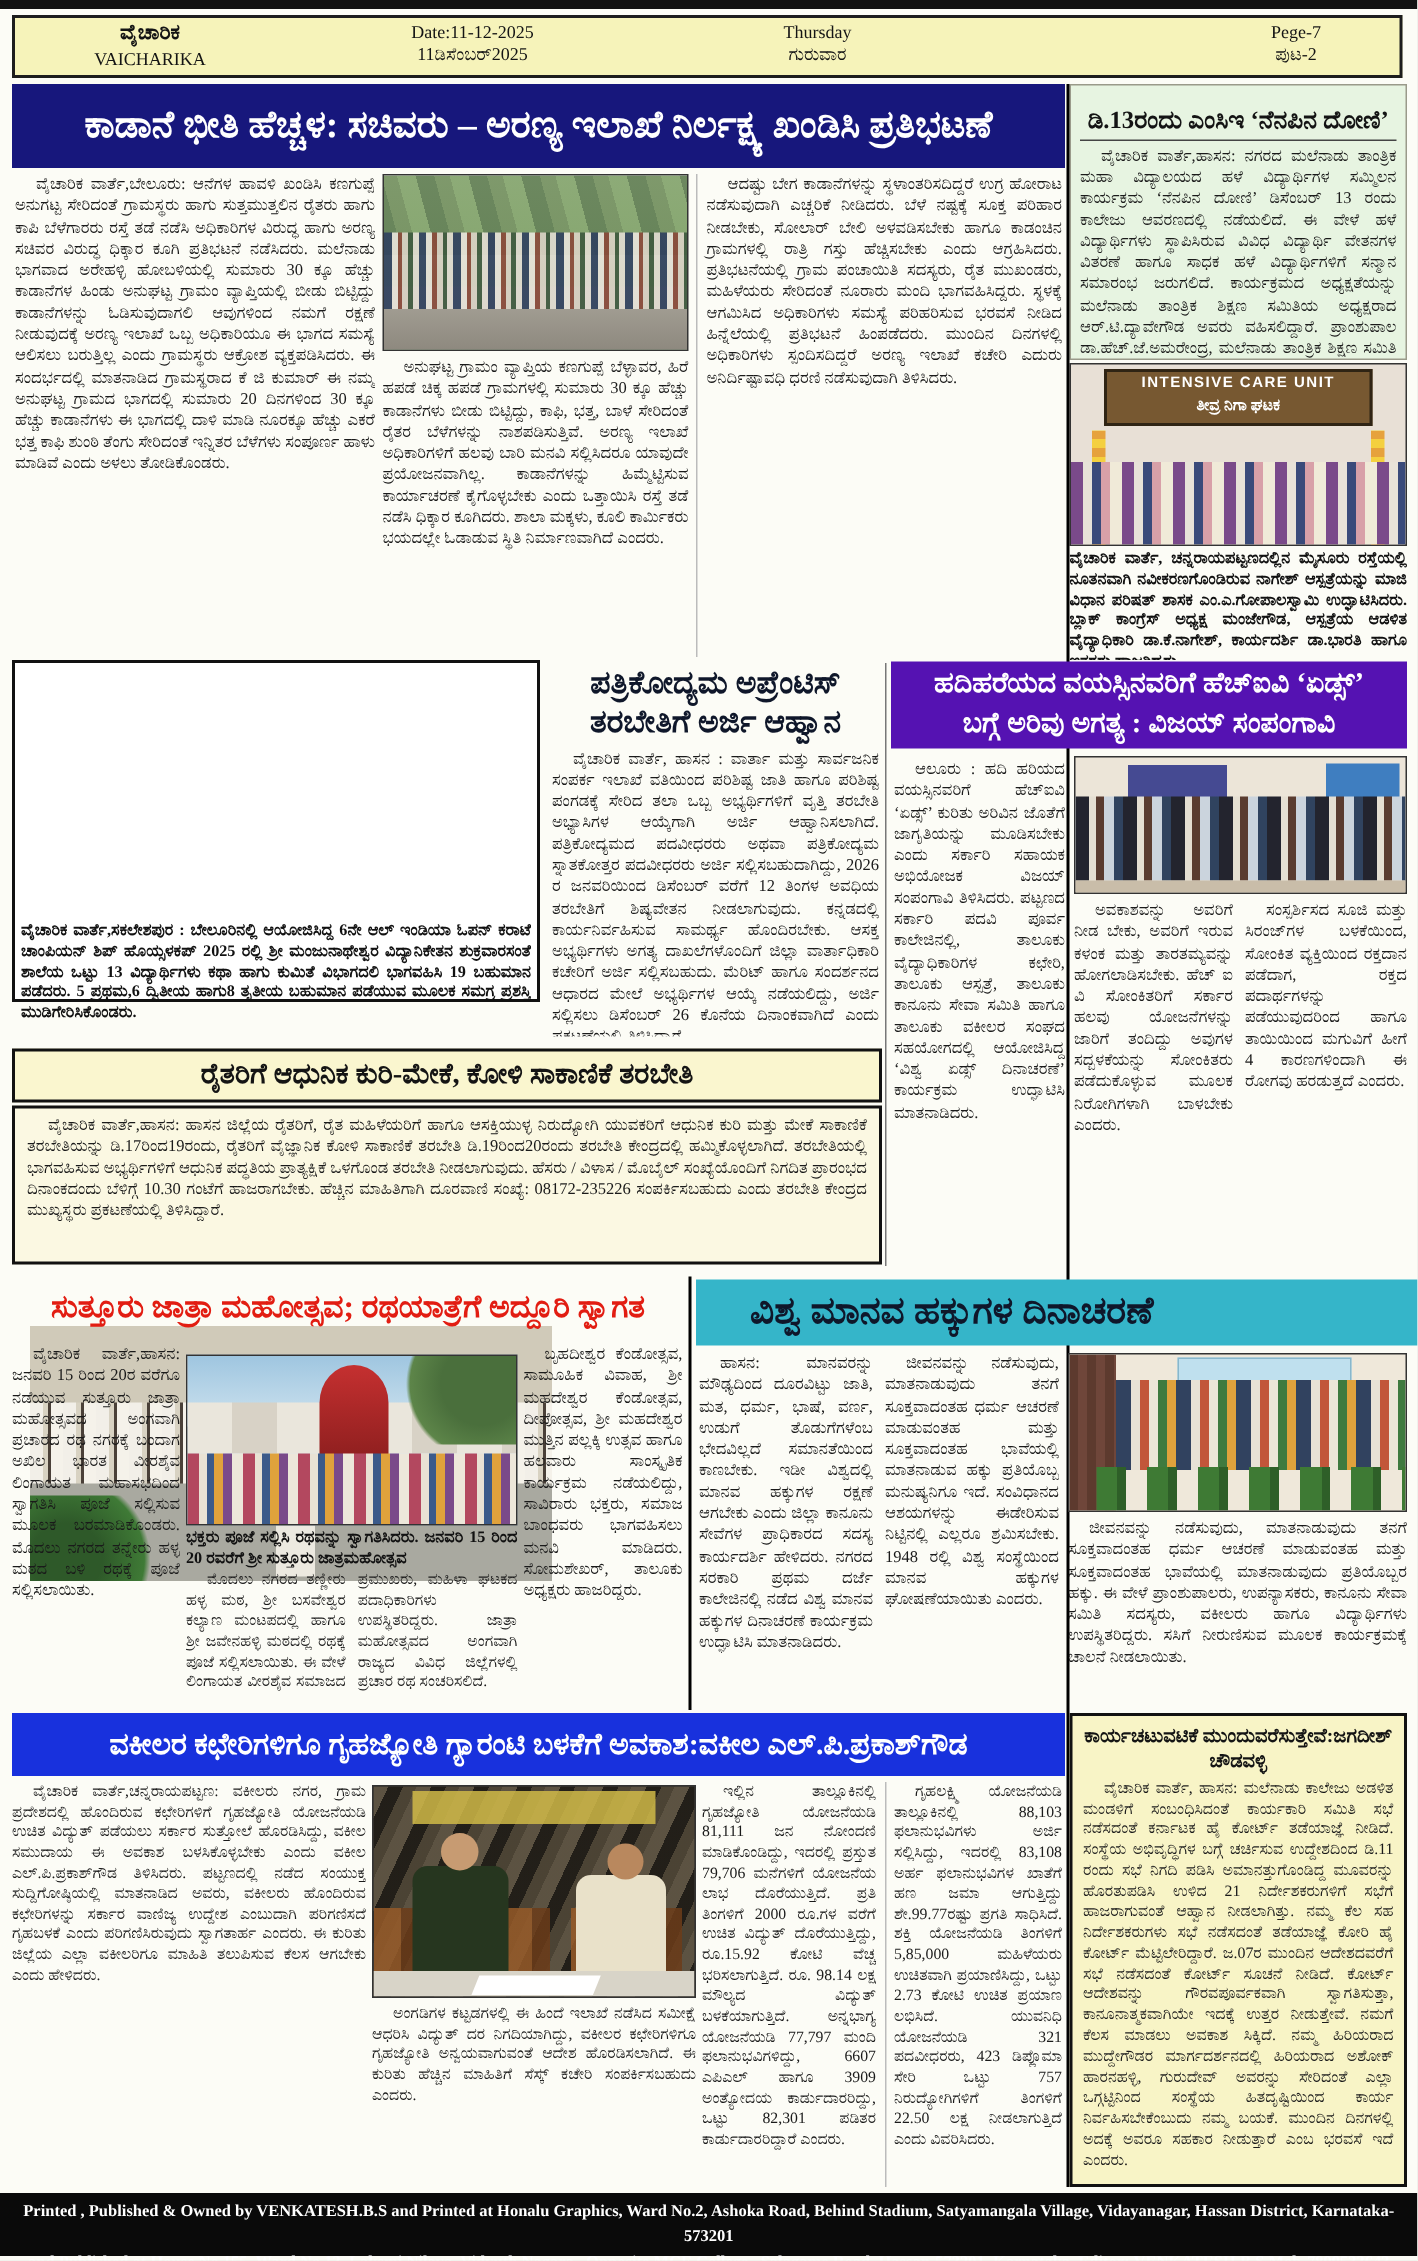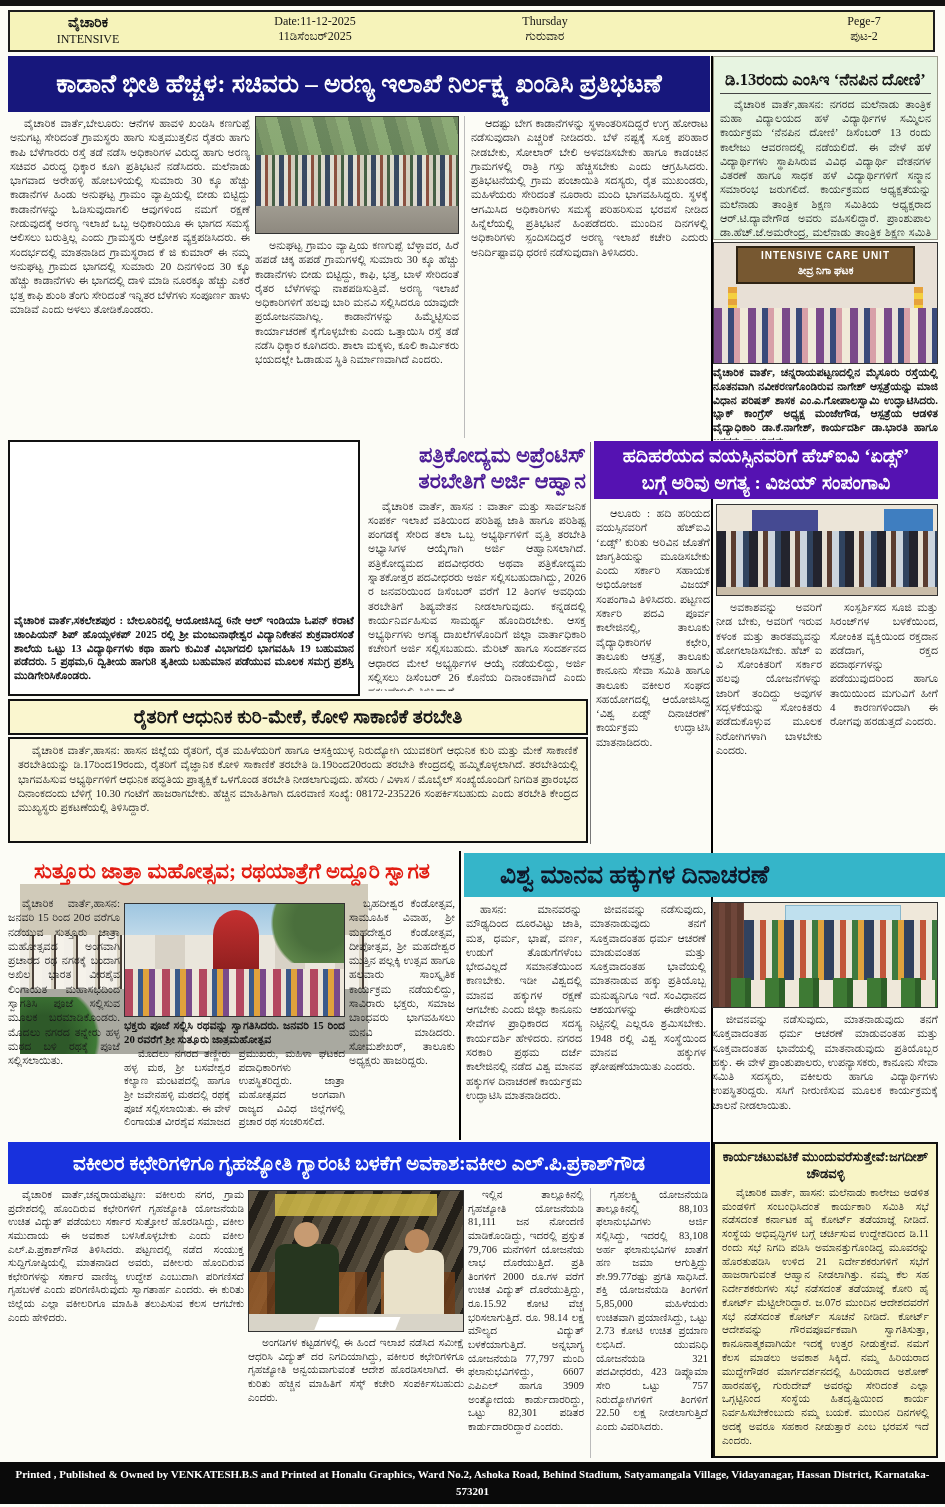--- a/index.html
+++ b/index.html
@@ -26,21 +26,21 @@
             border:1px solid #9a9a8a;box-sizing:border-box;padding:13px 6px;overflow:hidden;}
   .greenhead{font-size:16.5px;font-weight:bold;text-align:center;line-height:1.25;border-bottom:1px solid #444;padding-bottom:2px;margin-bottom:3px;}
   .purplebar{position:absolute;left:594px;top:441px;width:344px;height:58px;background:#5512b2;color:#fff;
              font-weight:bold;font-size:19px;text-align:center;line-height:1.4;overflow:hidden;padding-top:2px;box-sizing:border-box;}
   .tealbar{position:absolute;left:464px;top:853px;width:474px;height:44px;background:#35b5c9;color:#0f172a;
            font-weight:bold;font-size:25px;text-align:left;line-height:44px;overflow:hidden;padding-left:36px;}
   .bluebar{position:absolute;left:8px;top:1142px;width:702px;height:42px;background:#1831dd;color:#fff;
            font-weight:bold;font-size:20px;text-align:center;line-height:42px;overflow:hidden;}
   .redhead{position:absolute;left:8px;top:851px;width:448px;height:40px;color:#e21d12;
            font-weight:bold;font-size:21px;text-align:center;line-height:40px;overflow:hidden;}
-  .maroonhead{font-size:21px;font-weight:bold;color:#4c1d95;text-align:right;line-height:1.25;}
+  .maroonhead{font-size:21px;font-weight:bold;color:#0f172a;text-align:center;line-height:1.25;}
   .creamhead{position:absolute;left:8px;top:699px;width:580px;height:36px;background:#faf6cf;border:2px solid #111;
              box-sizing:border-box;font-weight:bold;font-size:19px;text-align:center;line-height:32px;overflow:hidden;}
   .creambody{position:absolute;left:8px;top:737px;width:580px;height:106px;background:#fbf8e2;border:2px solid #111;
              box-sizing:border-box;padding:4px 8px;}
   .jbox{position:absolute;left:713px;top:1142px;width:225px;height:316px;background:#f8f4c6;border:2px solid #111;
         box-sizing:border-box;padding:5px 7px;overflow:hidden;}
   .jhead{font-weight:bold;font-size:13px;text-align:center;line-height:1.3;margin-bottom:3px;}
 
   
   .photo{position:absolute;overflow:hidden;border:1px solid #333;box-sizing:border-box;}
@@ -99,23 +99,23 @@
           text-align:center;font-family:"Liberation Serif",serif;font-weight:bold;font-size:11px;line-height:1.55;padding-top:4px;box-sizing:border-box;}
 </style>
 </head>
 <body>
 
 <div class="page">
 
   <div class="topbar"></div>
 
   <header class="masthead">
-    <div class="mh-cell" style="left:18px;width:120px;">
+    <div class="mh-cell" style="left:30px;width:120px;">
       <div class="mh-big">ವೈಚಾರಿಕ</div>
-      <div class="mh-sm">INTENSIVE</div>
+      <div class="mh-sm">VAICHARIKA</div>
     </div>
     <div class="mh-cell" style="left:215px;width:180px;">
       <div class="mh-sm">Date:11-12-2025</div>
       <div class="mh-sm">11ಡಿಸೆಂಬರ್2025</div>
     </div>
     <div class="mh-cell" style="left:455px;width:160px;">
       <div class="mh-sm">Thursday</div>
       <div class="mh-sm">ಗುರುವಾರ</div>
     </div>
     <div class="mh-cell" style="right:24px;width:90px;">
@@ -148,21 +148,21 @@
     <div class="layer trees"></div>
     <div class="layer road"></div>
     <div class="layer crowd"></div>
   </div>
   <div class="abs bt" style="left:255px;top:238px;width:204px;height:200px;">ಅನುಘಟ್ಟ ಗ್ರಾಮಂ ವ್ಯಾಪ್ತಿಯ ಕಣಗುಪ್ಪೆ ಬೆಳ್ಳಾವರ, ಹಿರೆ ಹಪಡೆ ಚಿಕ್ಕ ಹಪಡೆ ಗ್ರಾಮಗಳಲ್ಲಿ ಸುಮಾರು 30 ಕ್ಕೂ ಹೆಚ್ಚು ಕಾಡಾನೆಗಳು ಬೀಡು ಬಿಟ್ಟಿದ್ದು, ಕಾಫಿ, ಭತ್ತ, ಬಾಳೆ ಸೇರಿದಂತೆ ರೈತರ ಬೆಳೆಗಳನ್ನು ನಾಶಪಡಿಸುತ್ತಿವೆ. ಅರಣ್ಯ ಇಲಾಖೆ ಅಧಿಕಾರಿಗಳಿಗೆ ಹಲವು ಬಾರಿ ಮನವಿ ಸಲ್ಲಿಸಿದರೂ ಯಾವುದೇ ಪ್ರಯೋಜನವಾಗಿಲ್ಲ. ಕಾಡಾನೆಗಳನ್ನು ಹಿಮ್ಮೆಟ್ಟಿಸುವ ಕಾರ್ಯಾಚರಣೆ ಕೈಗೊಳ್ಳಬೇಕು ಎಂದು ಒತ್ತಾಯಿಸಿ ರಸ್ತೆ ತಡೆ ನಡೆಸಿ ಧಿಕ್ಕಾರ ಕೂಗಿದರು. ಶಾಲಾ ಮಕ್ಕಳು, ಕೂಲಿ ಕಾರ್ಮಿಕರು ಭಯದಲ್ಲೇ ಓಡಾಡುವ ಸ್ಥಿತಿ ನಿರ್ಮಾಣವಾಗಿದೆ ಎಂದರು.</div>
 
   <div class="abs bt" style="left:464px;top:116px;width:244px;height:322px;border-left:1px solid #bbb;padding-left:6px;box-sizing:border-box;">ಆದಷ್ಟು ಬೇಗ ಕಾಡಾನೆಗಳನ್ನು ಸ್ಥಳಾಂತರಿಸದಿದ್ದರೆ ಉಗ್ರ ಹೋರಾಟ ನಡೆಸುವುದಾಗಿ ಎಚ್ಚರಿಕೆ ನೀಡಿದರು. ಬೆಳೆ ನಷ್ಟಕ್ಕೆ ಸೂಕ್ತ ಪರಿಹಾರ ನೀಡಬೇಕು, ಸೋಲಾರ್ ಬೇಲಿ ಅಳವಡಿಸಬೇಕು ಹಾಗೂ ಕಾಡಂಚಿನ ಗ್ರಾಮಗಳಲ್ಲಿ ರಾತ್ರಿ ಗಸ್ತು ಹೆಚ್ಚಿಸಬೇಕು ಎಂದು ಆಗ್ರಹಿಸಿದರು. ಪ್ರತಿಭಟನೆಯಲ್ಲಿ ಗ್ರಾಮ ಪಂಚಾಯಿತಿ ಸದಸ್ಯರು, ರೈತ ಮುಖಂಡರು, ಮಹಿಳೆಯರು ಸೇರಿದಂತೆ ನೂರಾರು ಮಂದಿ ಭಾಗವಹಿಸಿದ್ದರು. ಸ್ಥಳಕ್ಕೆ ಆಗಮಿಸಿದ ಅಧಿಕಾರಿಗಳು ಸಮಸ್ಯೆ ಪರಿಹರಿಸುವ ಭರವಸೆ ನೀಡಿದ ಹಿನ್ನೆಲೆಯಲ್ಲಿ ಪ್ರತಿಭಟನೆ ಹಿಂಪಡೆದರು. ಮುಂದಿನ ದಿನಗಳಲ್ಲಿ ಅಧಿಕಾರಿಗಳು ಸ್ಪಂದಿಸದಿದ್ದರೆ ಅರಣ್ಯ ಇಲಾಖೆ ಕಚೇರಿ ಎದುರು ಅನಿರ್ದಿಷ್ಟಾವಧಿ ಧರಣಿ ನಡೆಸುವುದಾಗಿ ತಿಳಿಸಿದರು.</div>
 
   <div class="vrule" style="left:711px;top:56px;width:2px;height:1402px;"></div>
 
-  <div class="abs" style="left:8px;top:440px;width:352px;height:256px;border:2px solid #111;box-sizing:border-box;background:#fff;">
+  <div class="abs" style="left:8px;top:440px;width:352px;height:228px;border:2px solid #111;box-sizing:border-box;background:#fff;">
     <div class="photo" id="photo-karate">
       <div class="layer row"></div>
       <div class="layer bush"></div>
       <div class="layer kid"></div>
       <div class="layer kidhead"></div>
     </div>
     <div class="cap" style="position:absolute;left:4px;top:172px;width:340px;height:78px;">ವೈಚಾರಿಕ ವಾರ್ತೆ,ಸಕಲೇಶಪುರ : ಬೇಲೂರಿನಲ್ಲಿ ಆಯೋಜಿಸಿದ್ದ 6ನೇ ಆಲ್ ಇಂಡಿಯಾ ಓಪನ್ ಕರಾಟೆ ಚಾಂಪಿಯನ್ ಶಿಪ್ ಹೊಯ್ಸಳಕಪ್ 2025 ರಲ್ಲಿ ಶ್ರೀ ಮಂಜುನಾಥೇಶ್ವರ ವಿದ್ಯಾನಿಕೇತನ ಶುಕ್ರವಾರಸಂತೆ ಶಾಲೆಯ ಒಟ್ಟು 13 ವಿದ್ಯಾರ್ಥಿಗಳು ಕಥಾ ಹಾಗು ಕುಮಿತೆ ವಿಭಾಗದಲಿ ಭಾಗವಹಿಸಿ 19 ಬಹುಮಾನ ಪಡೆದರು. 5 ಪ್ರಥಮ,6 ದ್ವಿತೀಯ ಹಾಗು8 ತೃತೀಯ ಬಹುಮಾನ ಪಡೆಯುವ ಮೂಲಕ ಸಮಗ್ರ ಪ್ರಶಸ್ತಿ ಮುಡಿಗೇರಿಸಿಕೊಂಡರು.</div>
   </div>
 
   <section class="abs" style="left:368px;top:442px;width:218px;height:252px;">

